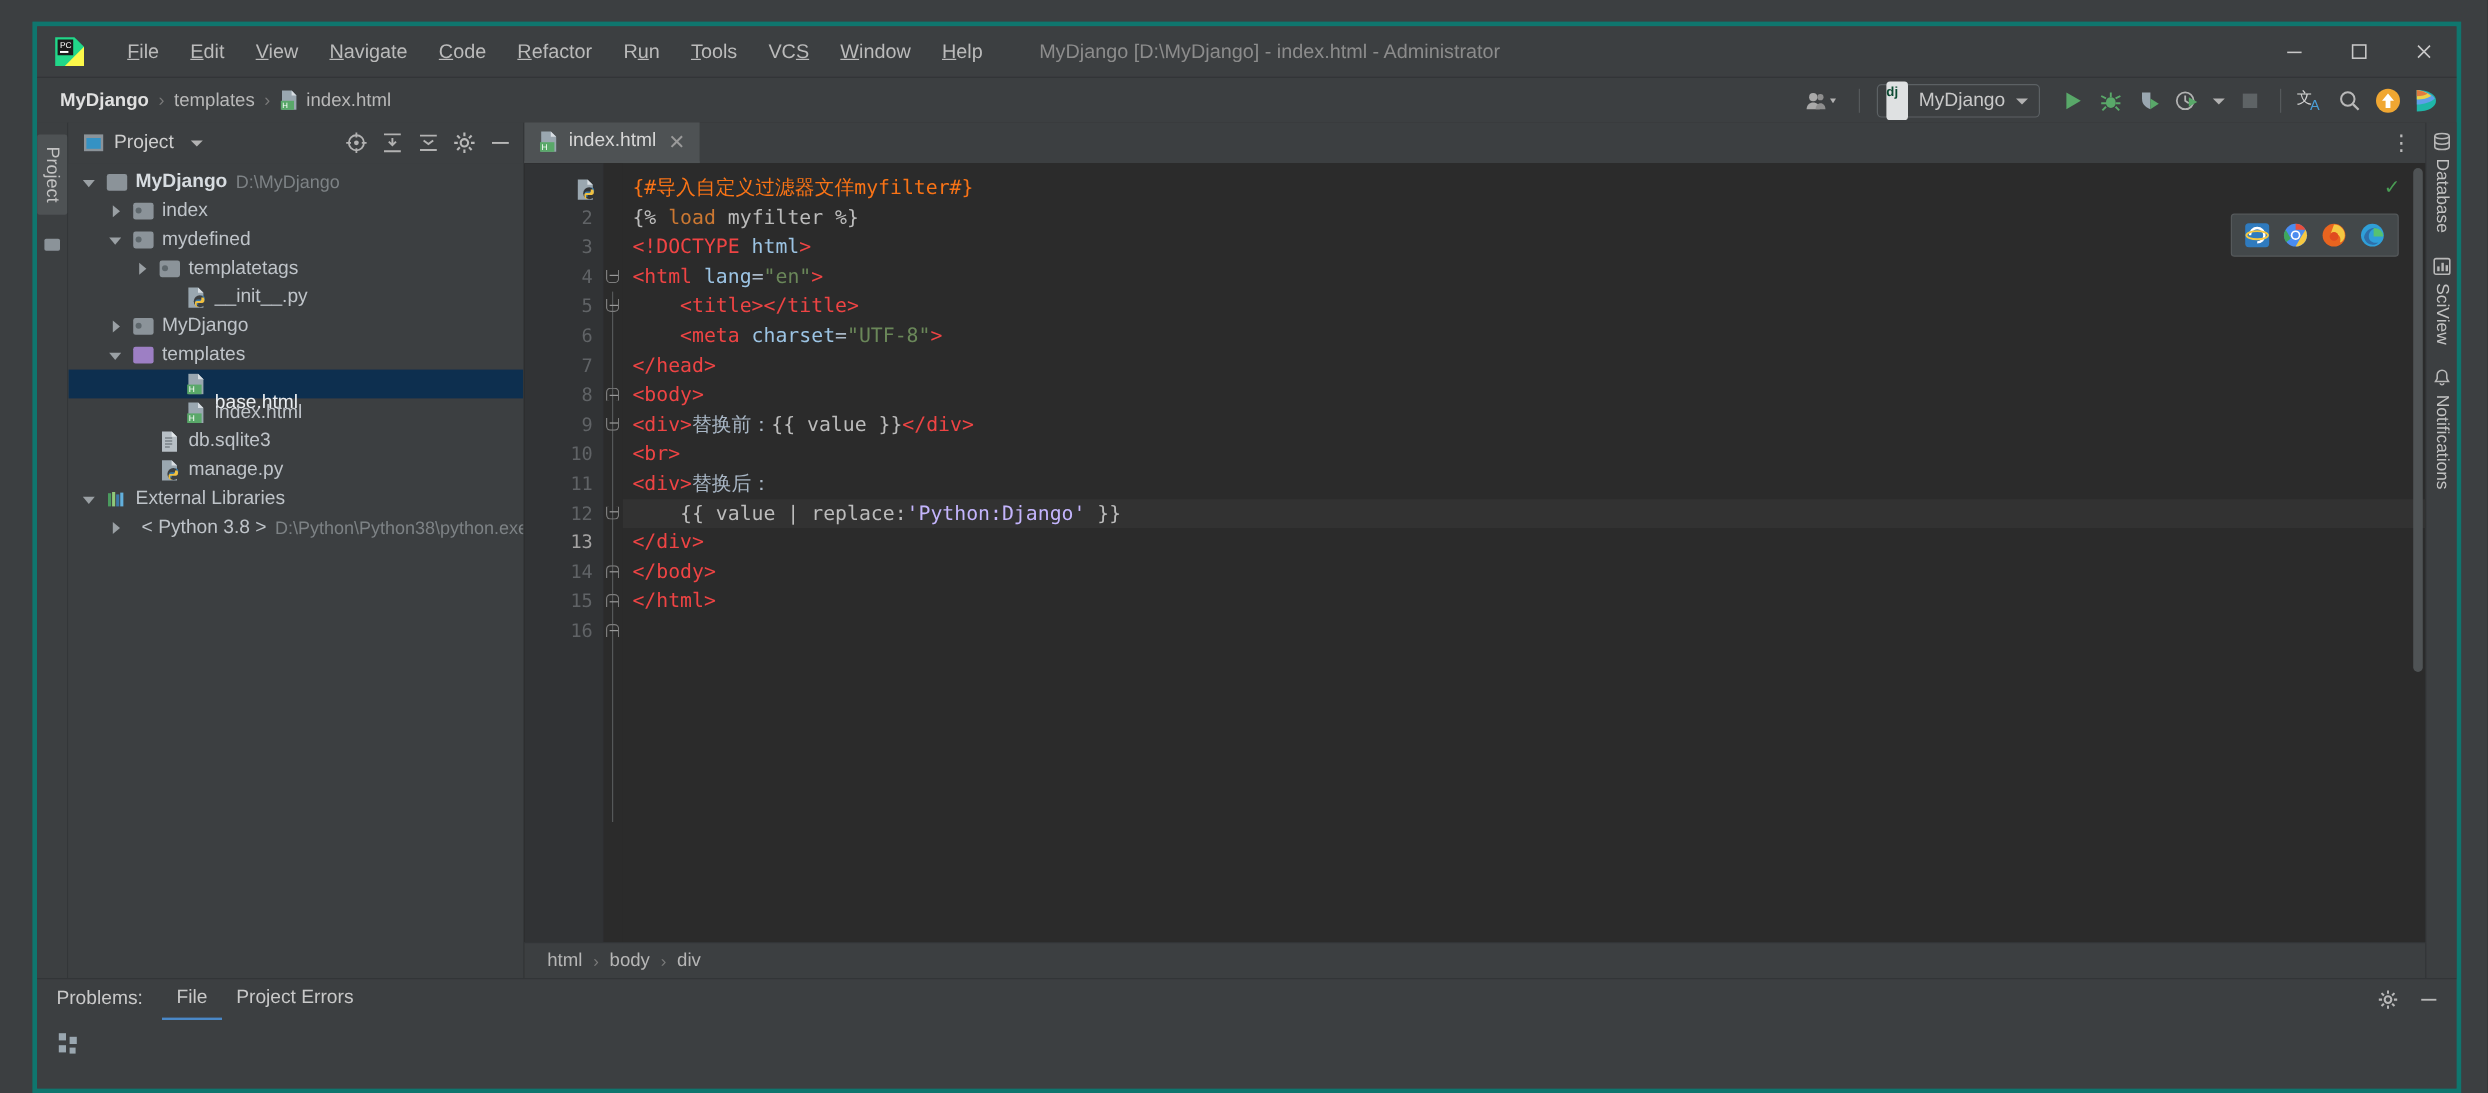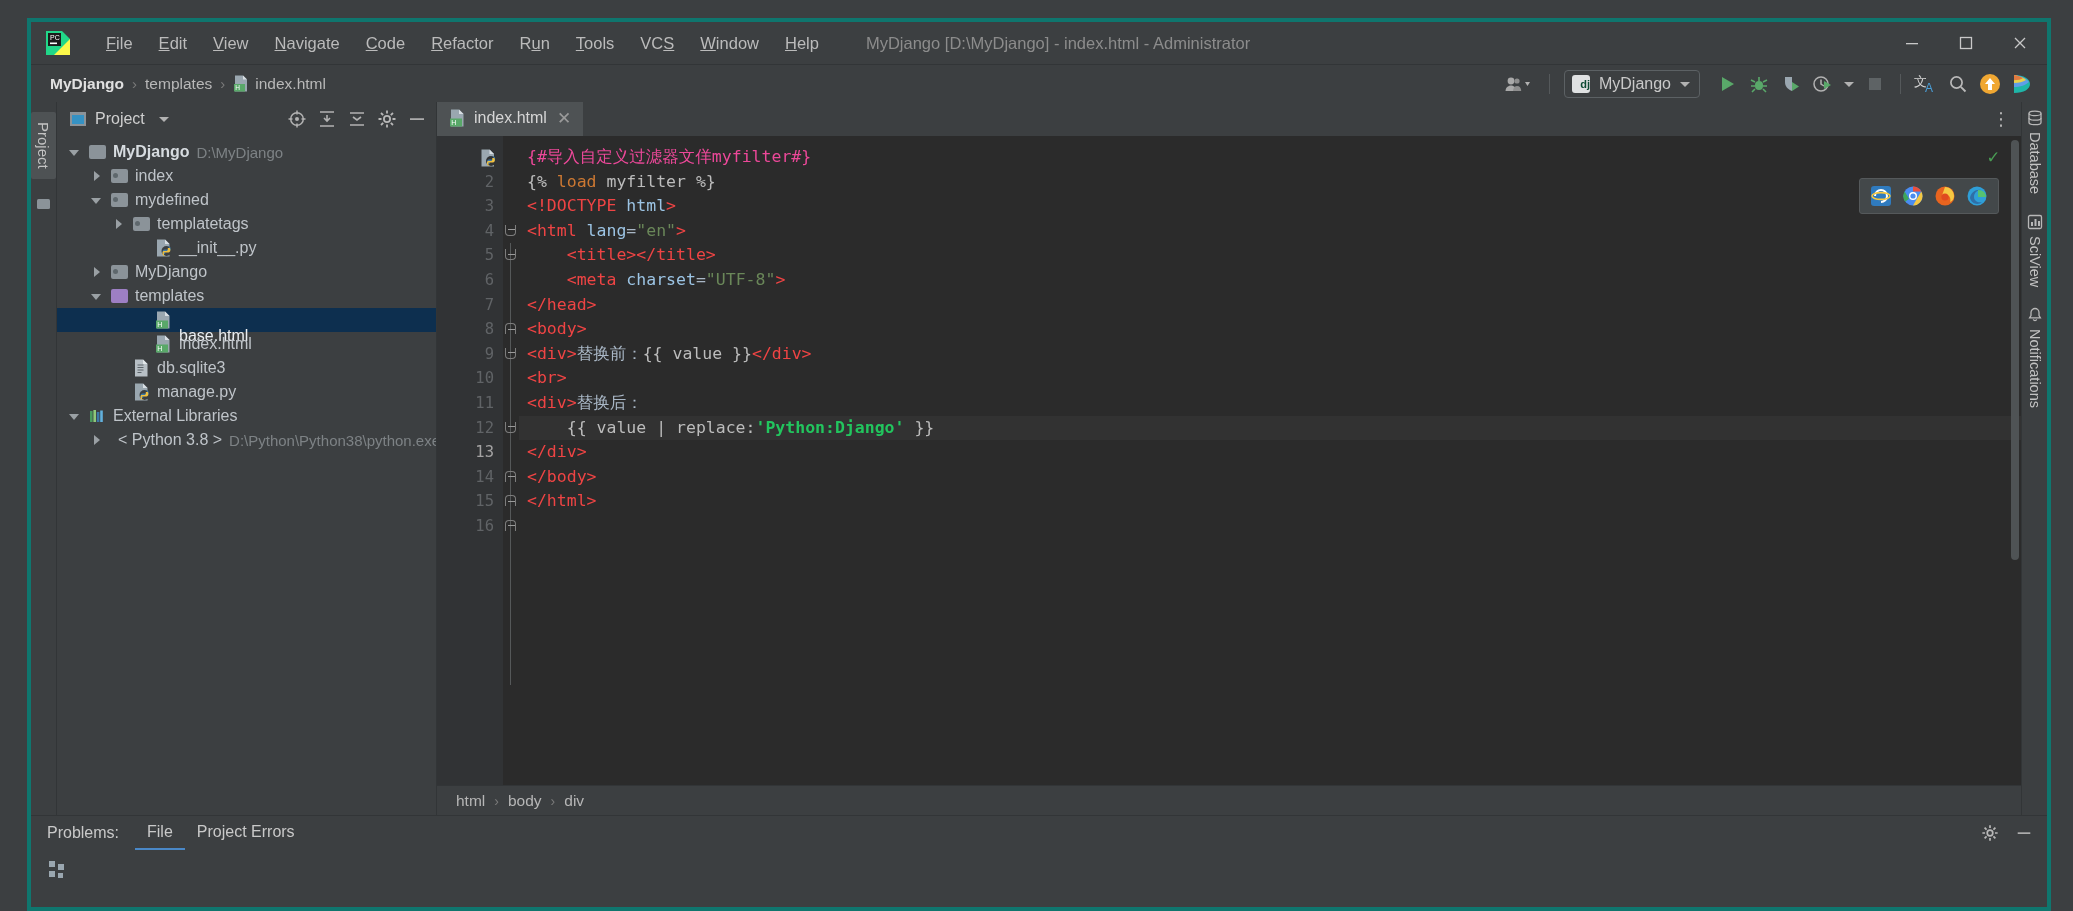--- a/index.html
+++ b/index.html
@@ -83,23 +83,23 @@
     width: 30px; height: 30px; display: flex; align-items: center; justify-content: center;
     border-radius: 3px;
   }
   .runcfg {
     display: flex; align-items: center; gap: 9px;
     border: 1px solid #5c6164; border-radius: 4px;
     height: 28px; padding: 0 9px 0 7px; margin: 0 10px 0 4px;
   }
   .runcfg .label { color: #c9c9c9; font-size: 16px; }
   .dj-badge {
-    width: 18px; height: 18px; border-radius: 3px;
+    width: 18px; height: 32px; border-radius: 3px;
     background: #dfe1e2; color: #0c4b33;
-    font-size: 11px; font-weight: bold; line-height: 18px; text-align: right;
+    font-size: 11px; font-weight: bold; line-height: 18px; text-align: left;
     font-family: "Liberation Sans", sans-serif;
   }
   .vsep { width: 1px; height: 20px; background: #55595b; margin: 0 8px; }
   .caret-dn {
     width: 0; height: 0; border-left: 5px solid transparent; border-right: 5px solid transparent;
     border-top: 5px solid #b2b2b2;
   }
   
   .body-row { flex: 1; display: flex; min-height: 0; background: #3c3f41; }
   
@@ -222,22 +222,22 @@
     font-family: "DejaVu Sans Mono", monospace; font-size: 16.5px;
   }
   .cl {
     height: 24.6px; line-height: 24.6px; white-space: pre; padding-left: 8px;
     color: #a9b7c6;
   }
   .cl.cur { background: #323232; }
   .tag { color: #ef4444; }
   .attr { color: #9cc4e4; }
   .val { color: #6a8759; }
-  .str { color: #22c55e; font-weight: bold; }
-  .cmt { color: #ec4899; }
+  .str { color: #c4b5fd; }
+  .cmt { color: #f97316; }
   .dj-brace { color: #bcbcbc; }
   .dj-kw { color: #cc7832; }
   .txt { color: #a9b7c6; }
   .scroll-v {
     position: absolute; right: 2px; top: 4px; width: 8px; height: 420px;
     background: #4f5355; border-radius: 4px;
   }
   .check-mark { position: absolute; right: 22px; top: 9px; color: #499c54; font-size: 19px; }
   .browsers {
     position: absolute; right: 22px; top: 42px;

